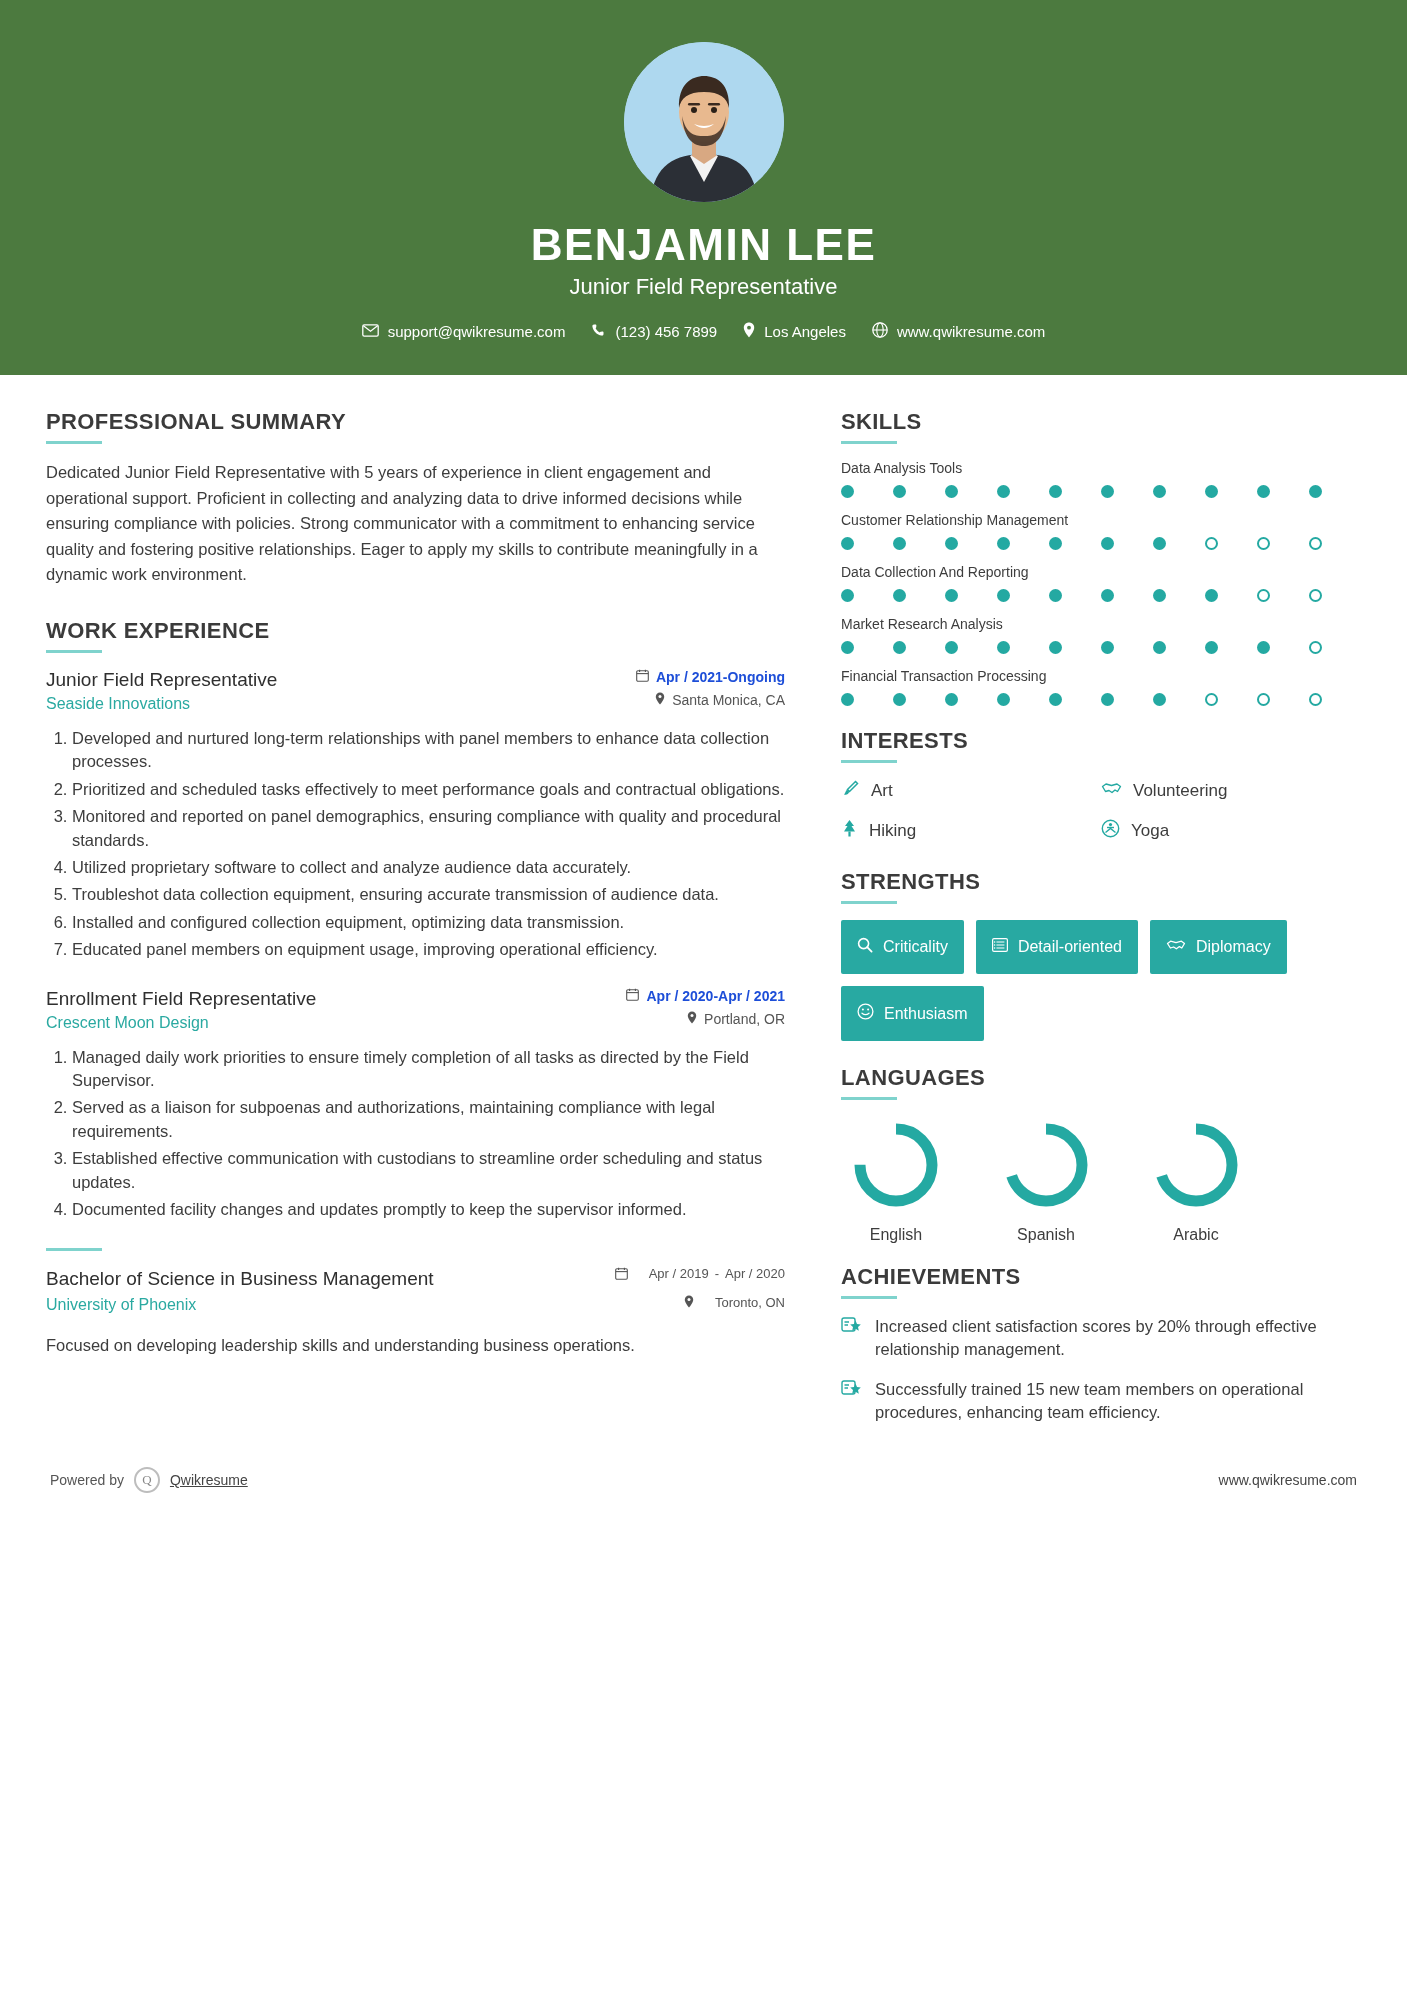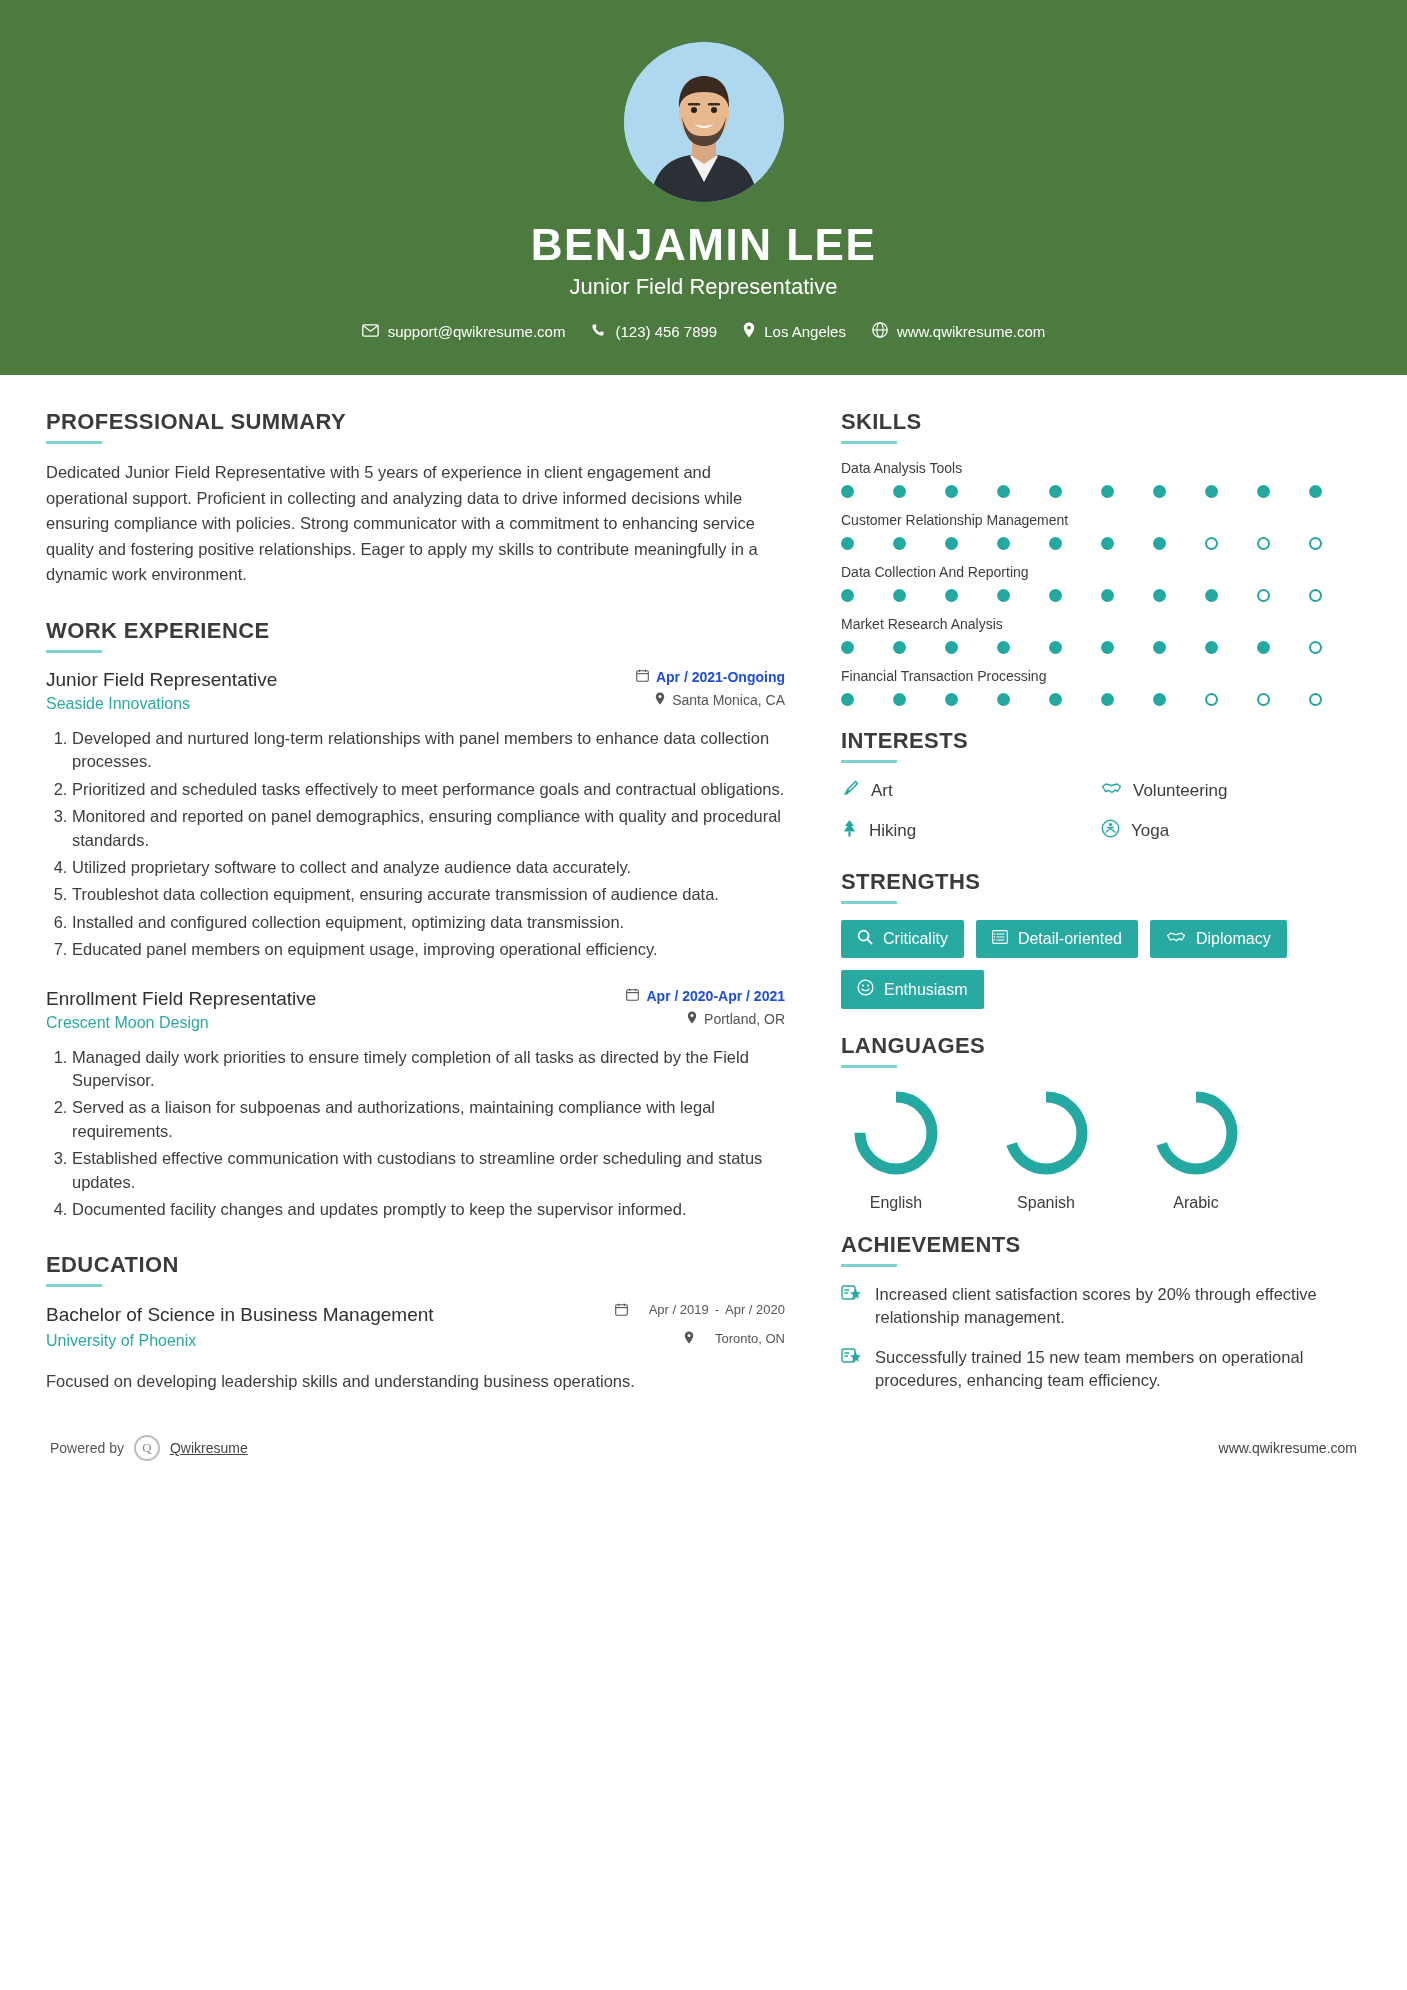--- a/index.html
+++ b/index.html
@@ -111,21 +111,21 @@
   .dot { width: 13px; height: 13px; border-radius: 50%; }
   .dot.full { background: #24a9a2; }
   .dot.empty { background: #fff; border: 2px solid #24a9a2; width: 13px; height: 13px; }
 
   .interests { display:flex; flex-wrap: wrap; margin-bottom: 10px; }
   .interest { width: 50%; display:flex; align-items:center; gap: 11px; font-size: 17px; color:#3d3d3d; margin-bottom: 16px; }
 
   .strengths { display:flex; flex-wrap: wrap; gap: 12px; margin-bottom: 24px; }
   .strength {
     background: #28a9a2; color:#fff; font-size: 16px;
-    padding: 9px 16px; display:flex; align-items:center; gap: 10px;
+    padding: 17px 16px; display:flex; align-items:center; gap: 10px;
     border-radius: 2px;
   }
 
   .langs { display:flex; gap: 40px; margin-bottom: 16px; }
   .lang { text-align:center; width: 110px; }
   .lang-label { font-size: 16px; color:#3d3d3d; margin-top: 8px; }
 
   .achievements { margin-top: 2px; }
   .ach { display:flex; gap: 12px; margin-bottom: 16px; }
   .ach-text { font-size: 16.5px; line-height: 1.42; color:#3d3d3d; }
@@ -298,21 +298,20 @@
           </div>
         </div>
         <ol class="bullets">
           <li>Managed daily work priorities to ensure timely completion of all tasks as directed by the Field Supervisor.</li>
           <li>Served as a liaison for subpoenas and authorizations, maintaining compliance with legal requirements.</li>
           <li>Established effective communication with custodians to streamline order scheduling and status updates.</li>
           <li>Documented facility changes and updates promptly to keep the supervisor informed.</li>
         </ol>
       </div>
 
-      <h2 class="section" style="margin-top:30px">EDUCATION</h2>
       <div class="section-rule"></div>
       <div class="edu-head">
         <div>
           <div class="edu-title">Bachelor of Science in Business Management</div>
           <div class="edu-school">University of Phoenix</div>
         </div>
         <div class="edu-meta">
           <div class="row">
             <span>
               <svg width="13" height="13" viewBox="0 0 13 13">

